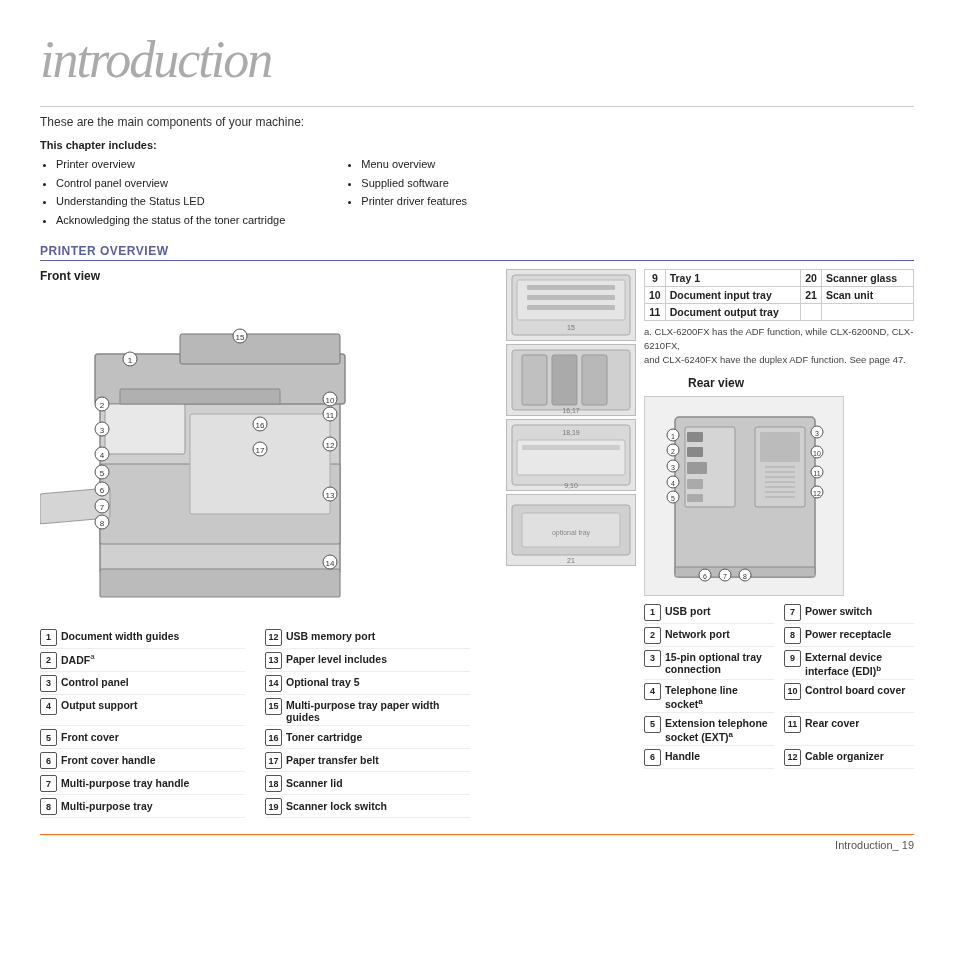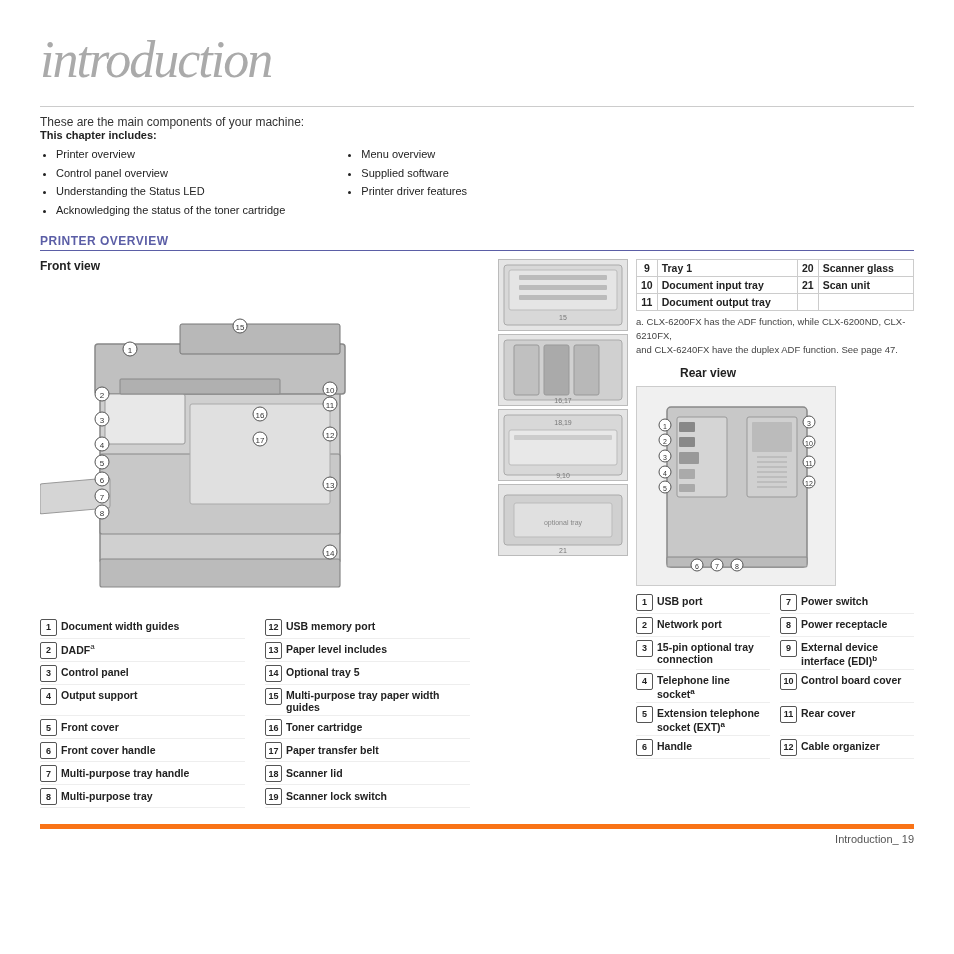--- a/index.html
+++ b/index.html
@@ -18,20 +18,21 @@
       color: #aaa;
       letter-spacing: -2px;
       border-bottom: 1px solid #ccc;
       padding-bottom: 17px;
       margin-bottom: 8px;
       font-family: Georgia, serif;
       font-style: italic;
     }
     .subtitle {
       font-size: 12px;
+      margin-bottom: 10px;
       color: #333;
     }
     .chapter-includes {
       margin-bottom: 12px;
     }
     .chapter-includes strong {
       font-size: 11px;
       display: block;
       margin-bottom: 4px;
     }
@@ -152,34 +153,34 @@
       flex: 1;
       font-size: 10.5px;
       align-content: start;
     }
     .page-num {
       text-align: right;
       font-size: 11px;
       color: #555;
       margin-top: 16px;
       padding-top: 4px;
-      border-top: 5px solid #f97316;
+      border-top: 1px solid #f97316;
     }
     .footnotes {
       font-size: 9.5px;
       color: #444;
       margin-top: 4px;
       line-height: 1.5;
     }
     sup {
       font-size: 8px;
     }
     .full-width-section {
       display: flex;
-      gap: 28px;
+      gap: 36px;
     }
     .full-width-section .left-col2 {
       width: 430px;
     }
     .full-width-section .right-col2 {
       flex: 1;
     }
     .small-diagrams-col {
       display: flex;
       flex-direction: column;

